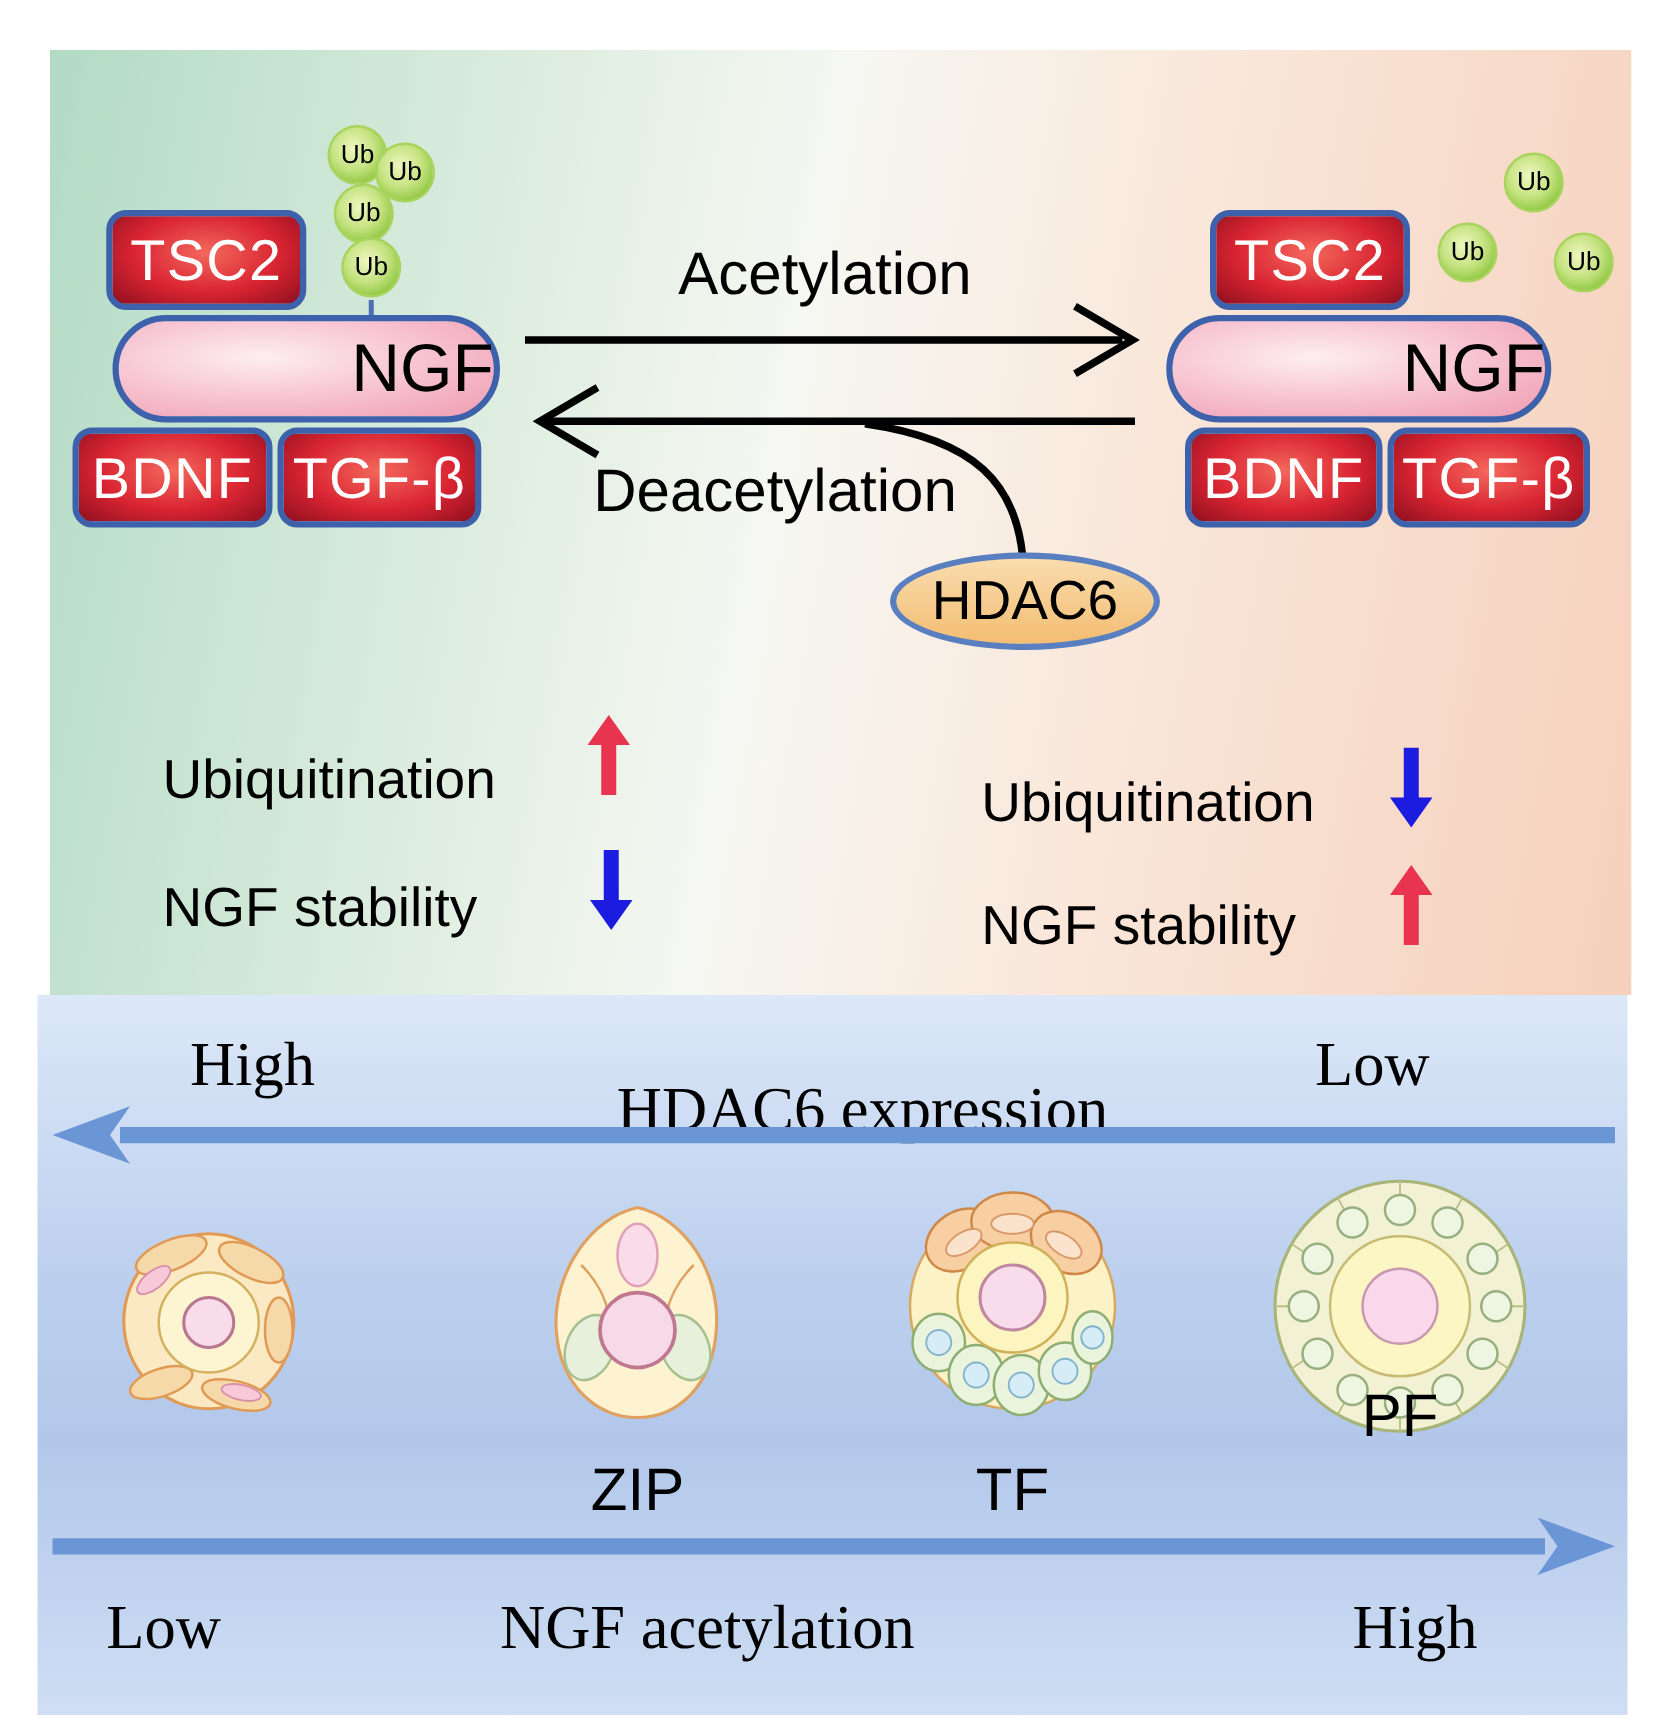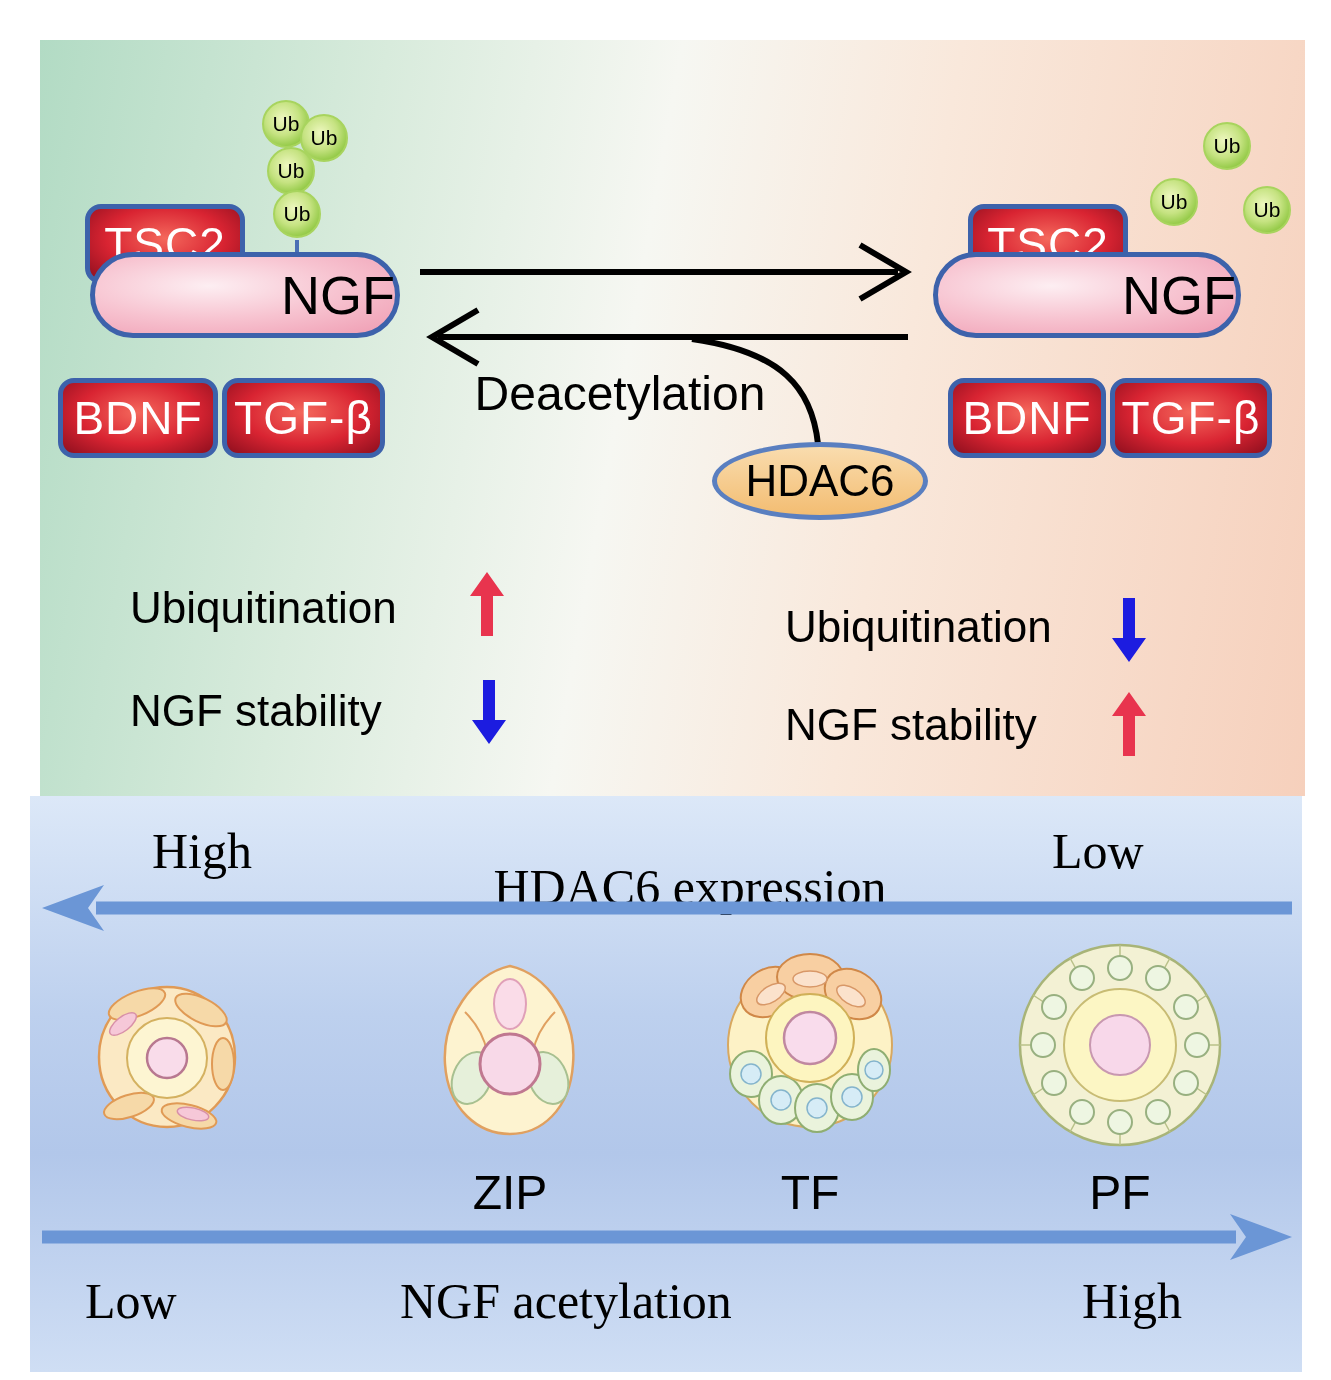--- a/index.html
+++ b/index.html
@@ -7,33 +7,33 @@
         font-family:"Liberation Sans",sans-serif;color:#000;}
   .abs{position:absolute;}
 
   
   #top-panel{left:40px;top:40px;width:1265px;height:756px;
     background:linear-gradient(100deg,#b2dbc4 0%,#d8ebdc 25%,#f6f7f2 46%,#f9e8db 66%,#f6d0bc 100%);}
 
   .protein-box{box-sizing:border-box;border:5px solid #3d62ab;border-radius:16px;
     background:radial-gradient(ellipse at 50% 42%,#f4685c 0%,#d92432 55%,#8e0f1e 100%);
     color:#fff;display:flex;align-items:center;justify-content:center;
-    font-size:46px;letter-spacing:1px;margin-top:36px;}
+    font-size:46px;letter-spacing:1px;}
   .ngf-pill{box-sizing:border-box;border:5px solid #3d62ab;border-radius:46px;
     background:radial-gradient(ellipse at 38% 38%,#fdeef2 0%,#f7c3d0 50%,#ef9cb2 100%);
     color:#000;display:flex;align-items:center;justify-content:flex-end;font-size:54px;}
   .ub{width:48px;height:48px;border-radius:50%;
     background:radial-gradient(circle at 42% 38%,#eef7c0 0%,#c6e382 45%,#8cc63e 80%,#7ab12f 100%);
     border:2px solid #a8d45e;box-sizing:border-box;
     display:flex;align-items:center;justify-content:center;font-size:21px;color:#000;}
   .hdac6{box-sizing:border-box;border:5px solid #5a7fc0;border-radius:50%;
     background:linear-gradient(180deg,#f9dcae 0%,#f3bd72 100%);
     display:flex;align-items:center;justify-content:center;font-size:44px;color:#000;}
   .big-label{font-size:48px;text-align:center;color:#000;}
-  .status-label{font-size:44px;color:#000;white-space:nowrap;}
+  .status-label{font-size:44px;color:#000;white-space:nowrap;margin-top:16px;}
 
   
   #bottom-panel{left:30px;top:796px;width:1272px;height:576px;
     background:linear-gradient(180deg,#dce8f8 0%,#bdd0ee 38%,#b2c7ea 62%,#cfdef4 100%);}
   .axis-text{font-size:50px;color:#000;white-space:nowrap;font-family:Liberation Serif, serif;}
   .stage-label{font-size:48px;color:#000;text-align:center;}
 </style>
 </head>
 <body>
 
@@ -69,20 +69,21 @@
   <div class="abs ngf-pill" style="left:90px;top:252px;width:310px;height:86px;">
     <span>NGF</span>
   </div>
   <div class="abs protein-box" style="left:58px;top:342px;width:160px;height:80px;">
     <span>BDNF</span>
   </div>
   <div class="abs protein-box" style="left:222px;top:342px;width:163px;height:80px;">
     <span>TGF-β</span>
   </div>
 
+  <div class="abs big-label" style="left:470px;top:192px;width:380px;">Acetylation</div>
   <div class="abs big-label" style="left:420px;top:366px;width:400px;">Deacetylation</div>
   <div class="abs hdac6" style="left:712px;top:442px;width:216px;height:78px;">
     <span>HDAC6</span>
   </div>
 
   <div class="abs ub" style="left:1203px;top:122px;">
       <span>Ub</span>
     </div>
   <div class="abs ub" style="left:1150px;top:178px;">
       <span>Ub</span>
@@ -207,21 +208,21 @@
         <circle cx="28" cy="110" r="12"></circle>
       <circle cx="39" cy="72" r="12"></circle>
         <circle cx="67" cy="43" r="12"></circle>
     </g>
     <circle cx="105" cy="110" r="56" fill="#fcf6c4" stroke="#c8bc74" stroke-width="2"></circle>
     <circle cx="105" cy="110" r="30" fill="#f8d8ea" stroke="#c898b0" stroke-width="2"></circle>
   </svg>
 
   <div class="abs stage-label" style="left:430px;top:1165px;width:160px;">ZIP</div>
   <div class="abs stage-label" style="left:730px;top:1165px;width:160px;">TF</div>
-  <div class="abs stage-label" style="left:1040px;top:1165px;width:160px;">PF</div>
+  <div class="abs stage-label" style="left:1040px;top:1106px;width:160px;">PF</div>
 
   <svg class="abs" style="left:38px;top:1212px;" width="1258" height="50" viewBox="0 0 1258 50">
     <line x1="4" y1="25" x2="1198" y2="25" stroke="#6b96d6" stroke-width="13"></line>
     <polygon points="1254,25 1192,2 1208,25 1192,48" fill="#6b96d6"></polygon>
   </svg>
 
   <div class="abs axis-text" style="left:85px;top:1272px;">Low</div>
   <div class="abs axis-text" style="left:400px;top:1272px;width:450px;text-align:left;">NGF acetylation</div>
   <div class="abs axis-text" style="left:1082px;top:1272px;">High</div>
 

